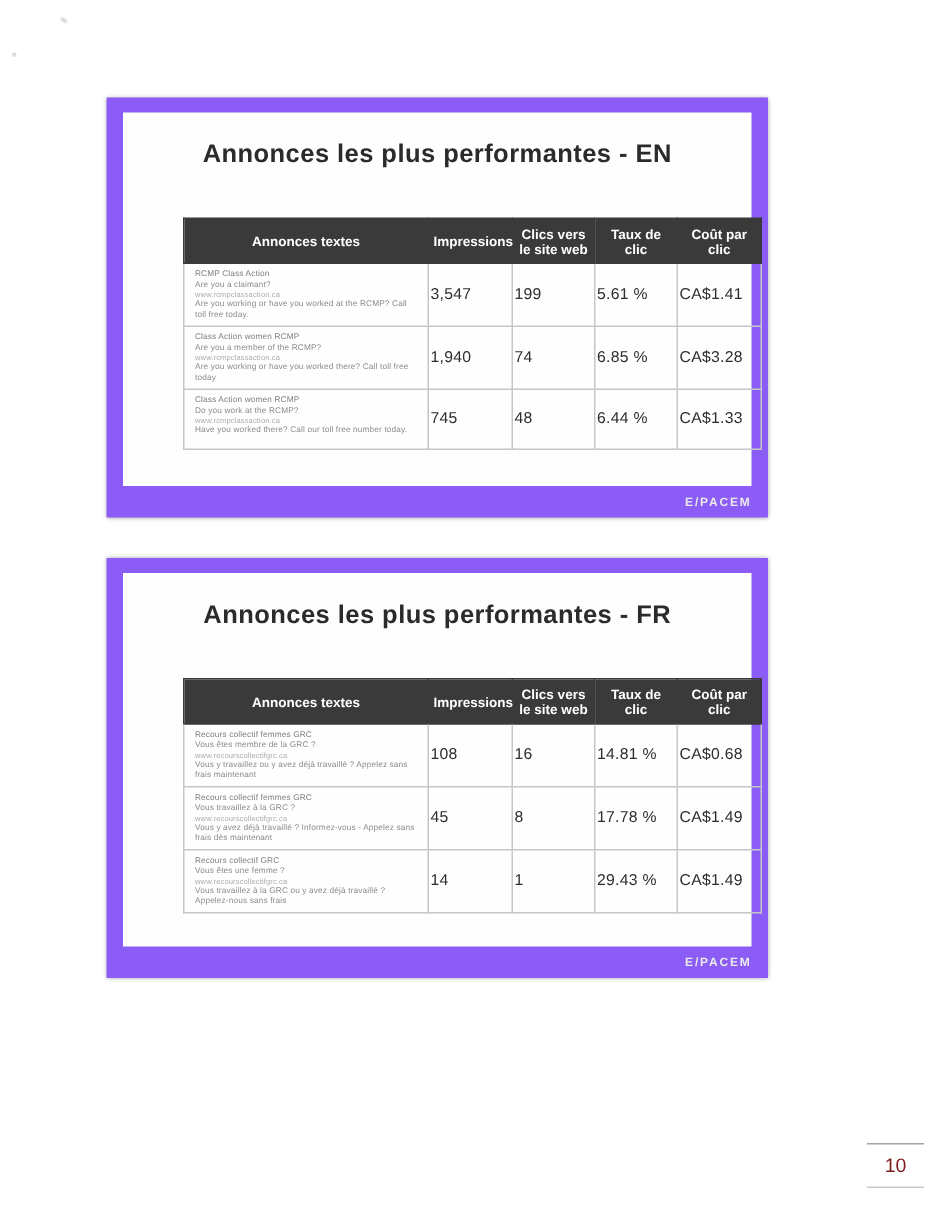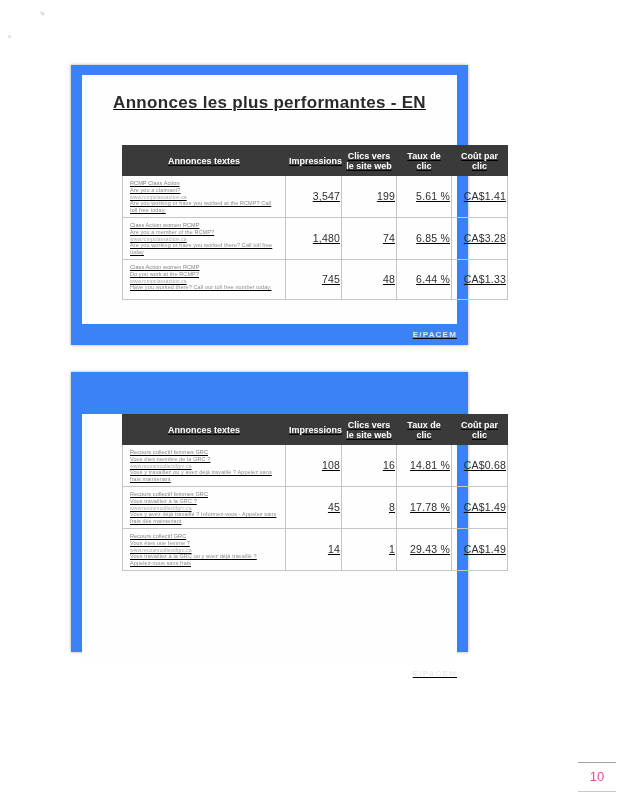--- a/index.html
+++ b/index.html
@@ -8,24 +8,23 @@
     font-family:"Liberation Sans", sans-serif;overflow:hidden;
   }
 
   
   .artifact{position:absolute;background:#c2c2c2;border-radius:50%;opacity:.55;}
   .artifact.a1{left:40px;top:12px;width:5px;height:3px;transform:rotate(35deg);}
   .artifact.a2{left:8px;top:35px;width:3px;height:3px;}
 
   
   .slide{
-    position:absolute;left:71px;width:397px;height:280px;
-    background:#3b82f6;box-sizing:border-box;padding:10px 11px 0 11px;
+    position:absolute;left:71px;width:441px;height:280px;
+    background:#8b5cf6;box-sizing:border-box;padding:10px 11px 0 11px;
     box-shadow:0 0 3px rgba(0,0,0,.35);
-    text-decoration:underline;
   }
   .slide-inner{
     background:#fefefe;height:249px;box-sizing:border-box;position:relative;
   }
   .slide-footer{
     height:21px;display:flex;align-items:center;justify-content:flex-end;
   }
   .logo{
     color:#e9e9e9;font-size:8px;font-weight:bold;letter-spacing:1.2px;
   }
@@ -46,37 +45,37 @@
   table.perf col.c-ctr{width:55px;}
   table.perf col.c-cpc{width:56px;}
 
   table.perf thead th{
     background:#3a3a3a;color:#ffffff;font-size:9px;font-weight:bold;
     height:25px;padding:2px 3px;vertical-align:middle;
     border:1px solid #3a3a3a;line-height:10px;
   }
   table.perf tbody td{
     border:1px solid #c6c6c6;height:40px;box-sizing:border-box;
-    text-align:right;vertical-align:middle;
+    text-align:left;vertical-align:middle;
     font-size:10.5px;color:#2d2d2d;letter-spacing:.2px;
   }
   td.ad-cell{
     text-align:left !important;vertical-align:top !important;
     padding:4px 8px 3px 7px;filter:blur(.2px);
   }
   .ad-line{font-size:5.5px;line-height:6.8px;color:#8b8b8b;letter-spacing:.1px;}
   .ad-line.t{color:#7f7f7f;}
   .ad-line.url{color:#ababab;font-size:5px;}
 
   
   .page-number-block{position:absolute;left:578px;top:762px;width:38px;}
   .pn-rule{height:1px;background:#a3a3a3;}
   .pn-rule.bottom{background:#c9c9c9;margin-top:2px;}
   .pn-num{
-    text-align:center;font-size:13px;color:#ec4899;padding:6px 0 5px 0;
+    text-align:center;font-size:13px;color:#7f1d1d;padding:6px 0 5px 0;
   }
 </style>
 </head>
 <body>
 
 <div class="artifact a1"></div>
 <div class="artifact a2"></div>
 
 <section class="slide" style="top:65px;">
   <div class="slide-inner">
@@ -111,21 +110,21 @@
           <td>5.61 %</td>
           <td>CA$1.41</td>
         </tr>
         <tr>
           <td class="ad-cell">
             <div class="ad-line t">Class Action women RCMP</div>
             <div class="ad-line">Are you a member of the RCMP?</div>
             <div class="ad-line url">www.rcmpclassaction.ca</div>
             <div class="ad-line">Are you working or have you worked there? Call toll free today</div>
           </td>
-          <td>1,480</td>
+          <td>1,940</td>
           <td>74</td>
           <td>6.85 %</td>
           <td>CA$3.28</td>
         </tr>
         <tr>
           <td class="ad-cell">
             <div class="ad-line t">Class Action women RCMP</div>
             <div class="ad-line">Do you work at the RCMP?</div>
             <div class="ad-line url">www.rcmpclassaction.ca</div>
             <div class="ad-line">Have you worked there? Call our toll free number today.</div>
@@ -138,20 +137,21 @@
       </tbody>
     </table>
   </div>
   <div class="slide-footer">
     <span class="logo">E/PACEM</span>
   </div>
 </section>
 
 <section class="slide" style="top:372px;">
   <div class="slide-inner">
+    <h1 class="slide-title">Annonces les plus performantes - FR</h1>
     <table class="perf">
       <colgroup>
           <col class="c-ad">
           <col class="c-imp">
           <col class="c-clk">
           <col class="c-ctr">
           <col class="c-cpc">
         </colgroup>
       <thead>
         <tr>

